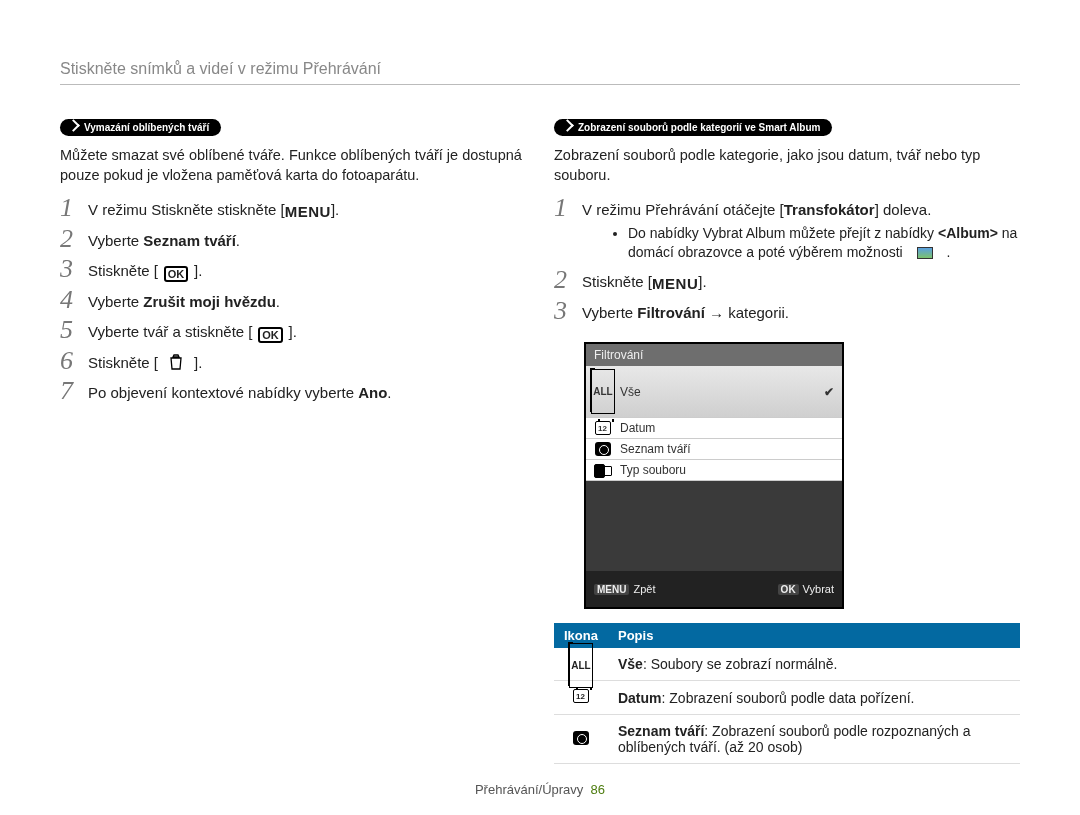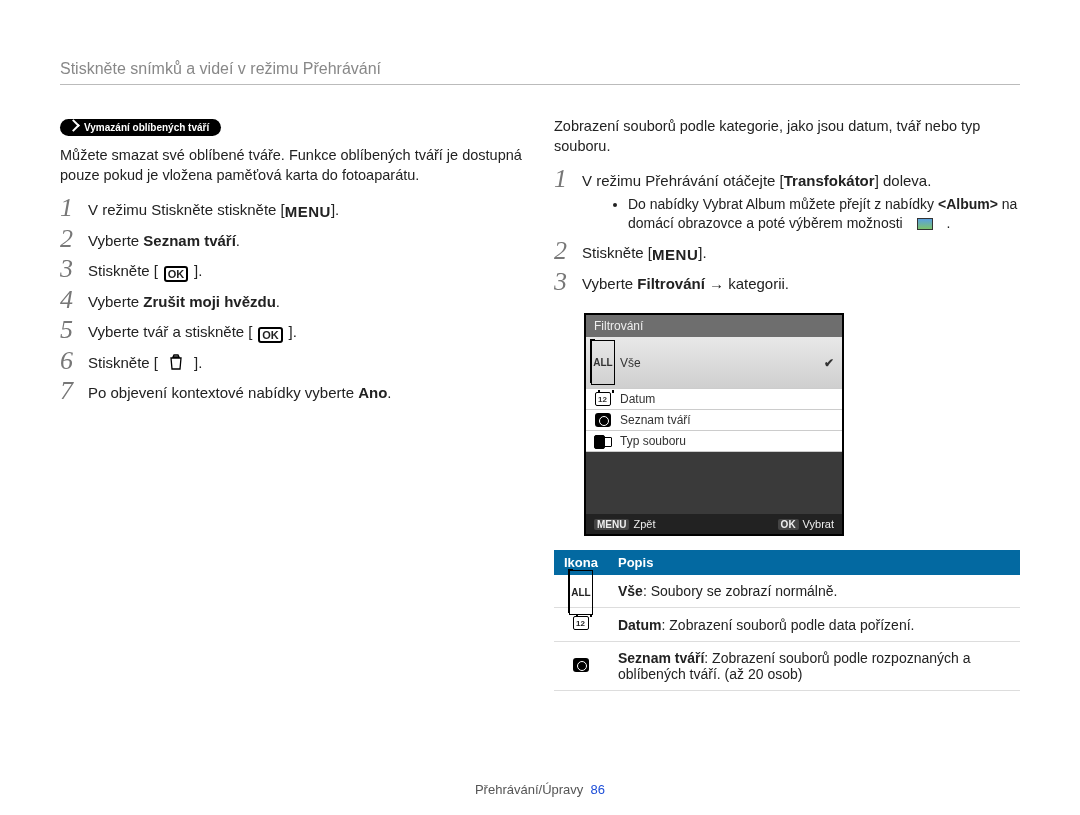--- a/index.html
+++ b/index.html
@@ -125,21 +125,21 @@
   }
   .screen-opts .row .ic{
     width:18px; display:inline-flex; justify-content:center; margin-right:8px;
   }
   .screen-opts .row .chk{
     margin-left:auto; font-weight:bold;
   }
   .screen-spacer{height:62px; background:#3a3a3a;}
   .screen-footer{
     display:flex; justify-content:space-between;
-    padding:4px 8px; font-size:11px; background:#222;
+    padding:12px 8px; font-size:11px; background:#222;margin-top:28px;
   }
   .screen-footer span b{background:#444;border-radius:2px;padding:0 3px;margin-right:4px;font-size:10px;}
 
   table.desc {
     width: 100%;
     border-collapse: collapse;
     font-size: 14px;
     margin-top:4px;
   }
   table.desc th{
@@ -172,21 +172,21 @@
   .icon-type::after{content:""; position:absolute; right:0; top:2px; width:9px; height:8px; border:1.5px solid #000; border-radius:1px;}
 
   .footer{
     position:absolute;
     bottom:18px;
     left:0; right:0;
     text-align:center;
     font-size:13px;
     color:#555;
   }
-  .footer .pn{color:#1d4ed8;}
+  .footer .pn{color:#4d7c0f;}
 </style>
 </head>
 <body>
 
 <div class="page-title">Stiskněte snímků a videí v režimu Přehrávání</div>
 
 <div class="cols">
 
   <div class="col">
     <div class="badge">Vymazání oblíbených tváří</div>
@@ -206,20 +206,21 @@
         <li><span class="word">Stiskněte [</span><span class="iconbox">
             <svg width="14" height="16" viewBox="0 0 14 16">
               <path d="M2 4h10l-1 11H3L2 4zm3-3h4l1 2H4l1-2z" fill="none" stroke="#000" stroke-width="1.3"></path>
             </svg>
           </span><span class="word">].</span></li>
         <li><span class="word">Po objevení kontextové nabídky vyberte </span><span class="word b">Ano</span><span class="word">.</span></li>
       </ol>
   </div>
 
   <div class="col">
+    <div class="badge">Zobrazení souborů podle kategorií ve Smart Album</div>
     <div class="intro">Zobrazení souborů podle kategorie, jako jsou datum, tvář nebo typ souboru.</div>
     <ol class="steps" id="right-steps">
         <li><span class="word">V režimu Přehrávání otáčejte [</span><span class="word b">Transfokátor</span><span class="word">] doleva.</span><ul class="substeps">
             <li><span class="word">Do nabídky Vybrat Album můžete přejít z nabídky </span><span class="word b">&lt;Album&gt;</span><span class="word"> na domácí obrazovce a poté výběrem možnosti </span><span class="iconbox">
                 <span class="mini-img"></span>
               </span><span class="word"> .</span></li>
           </ul></li>
         <li><span class="word">Stiskněte [</span><span class="iconbox">
             <span class="menu-label">MENU</span>
           </span><span class="word">].</span></li>

